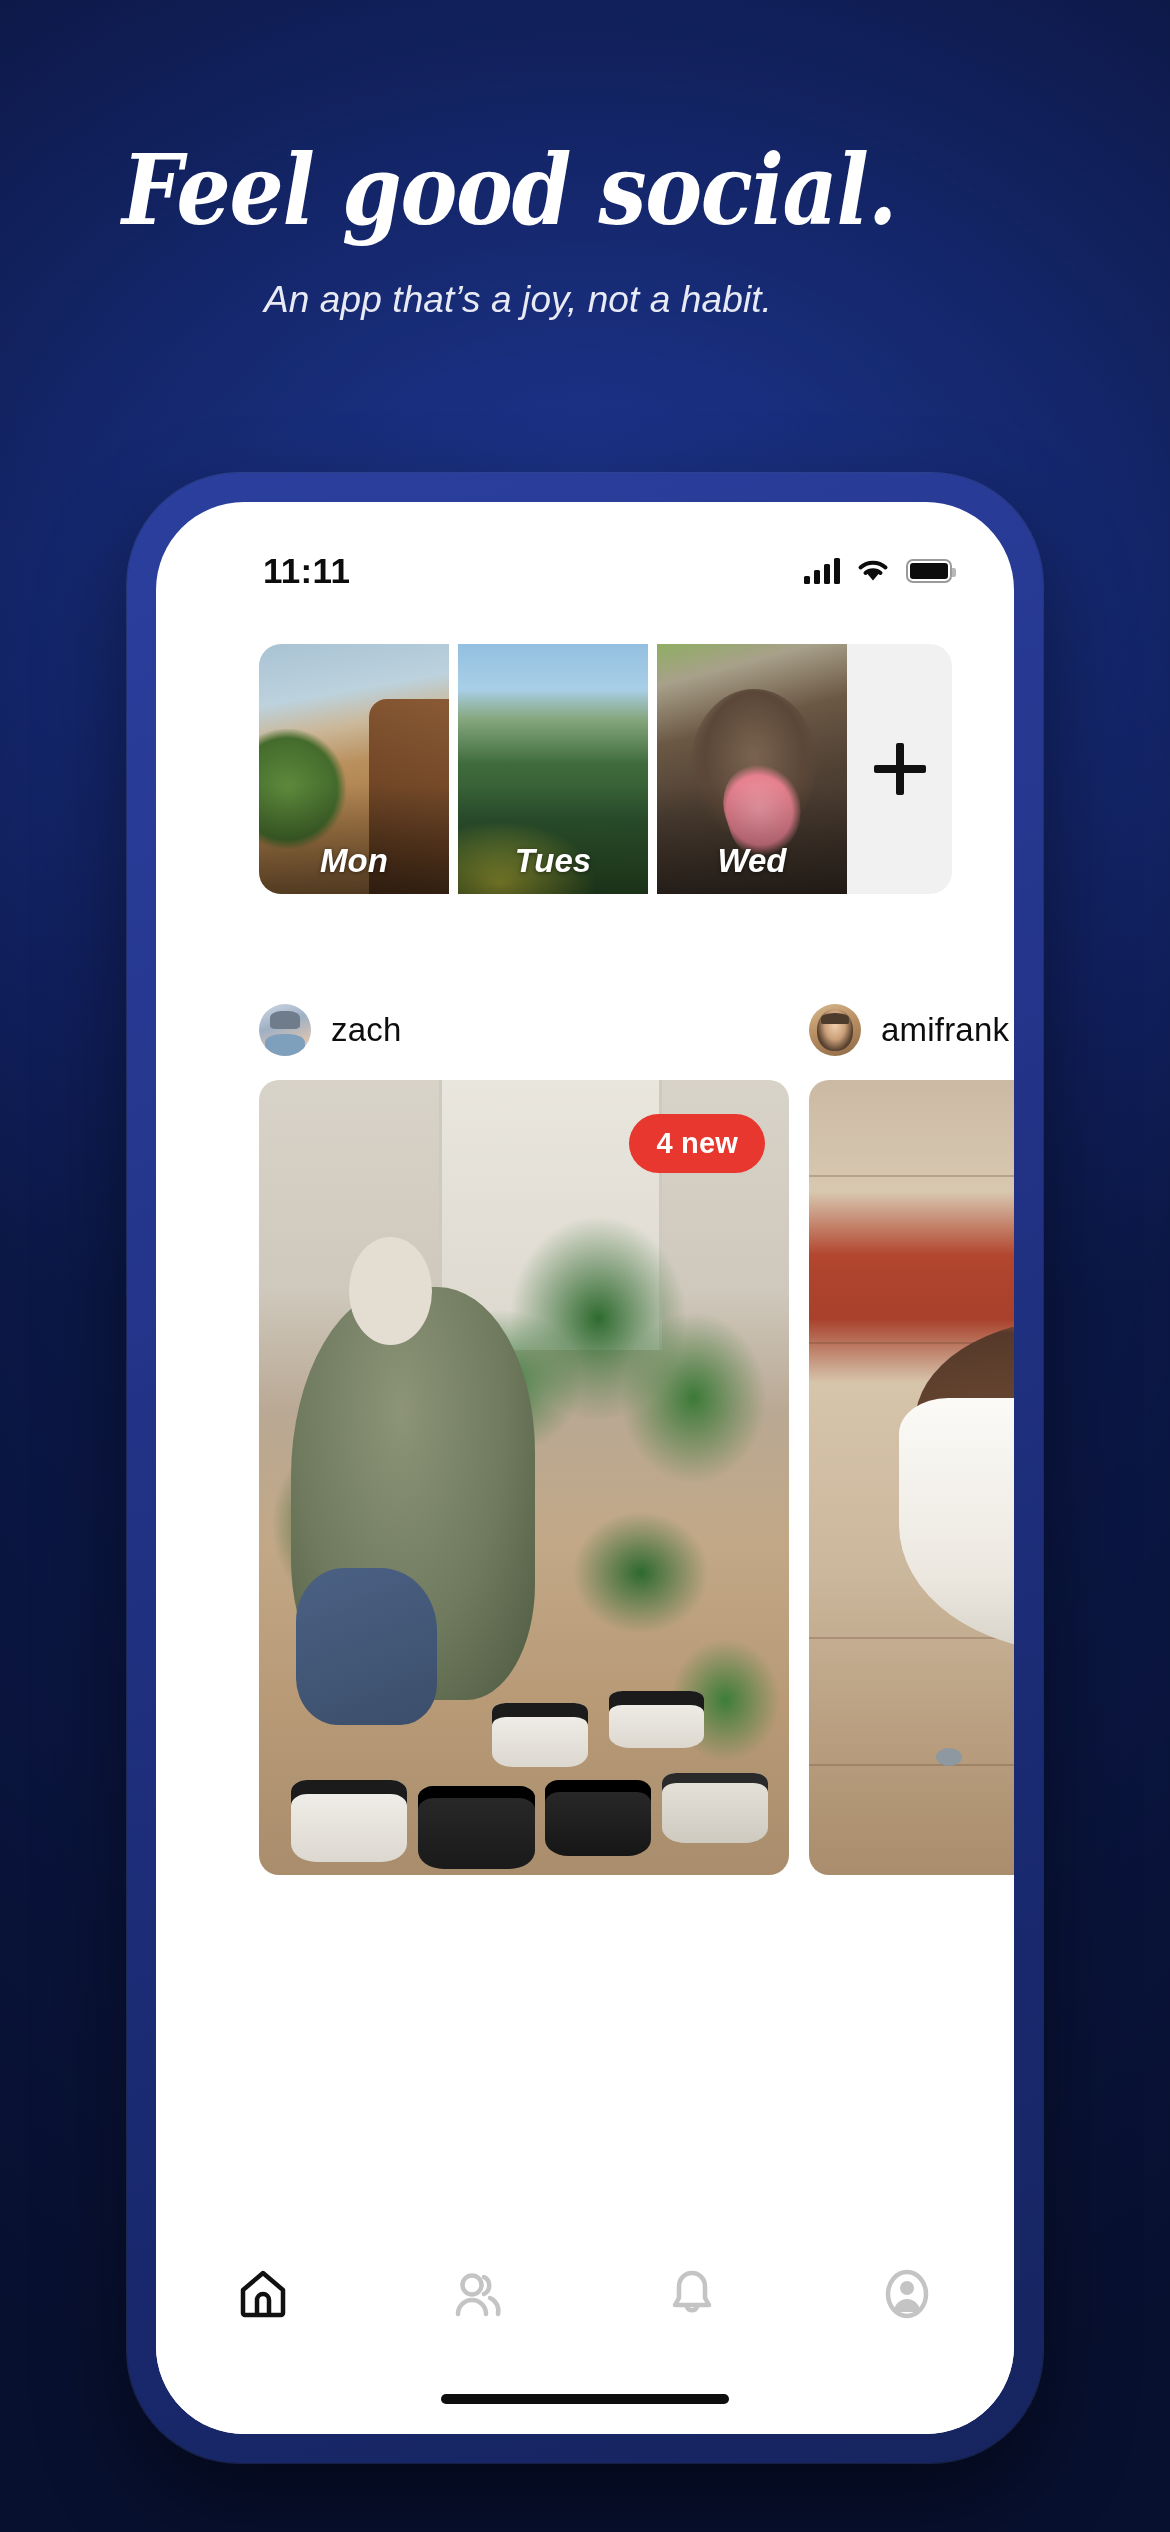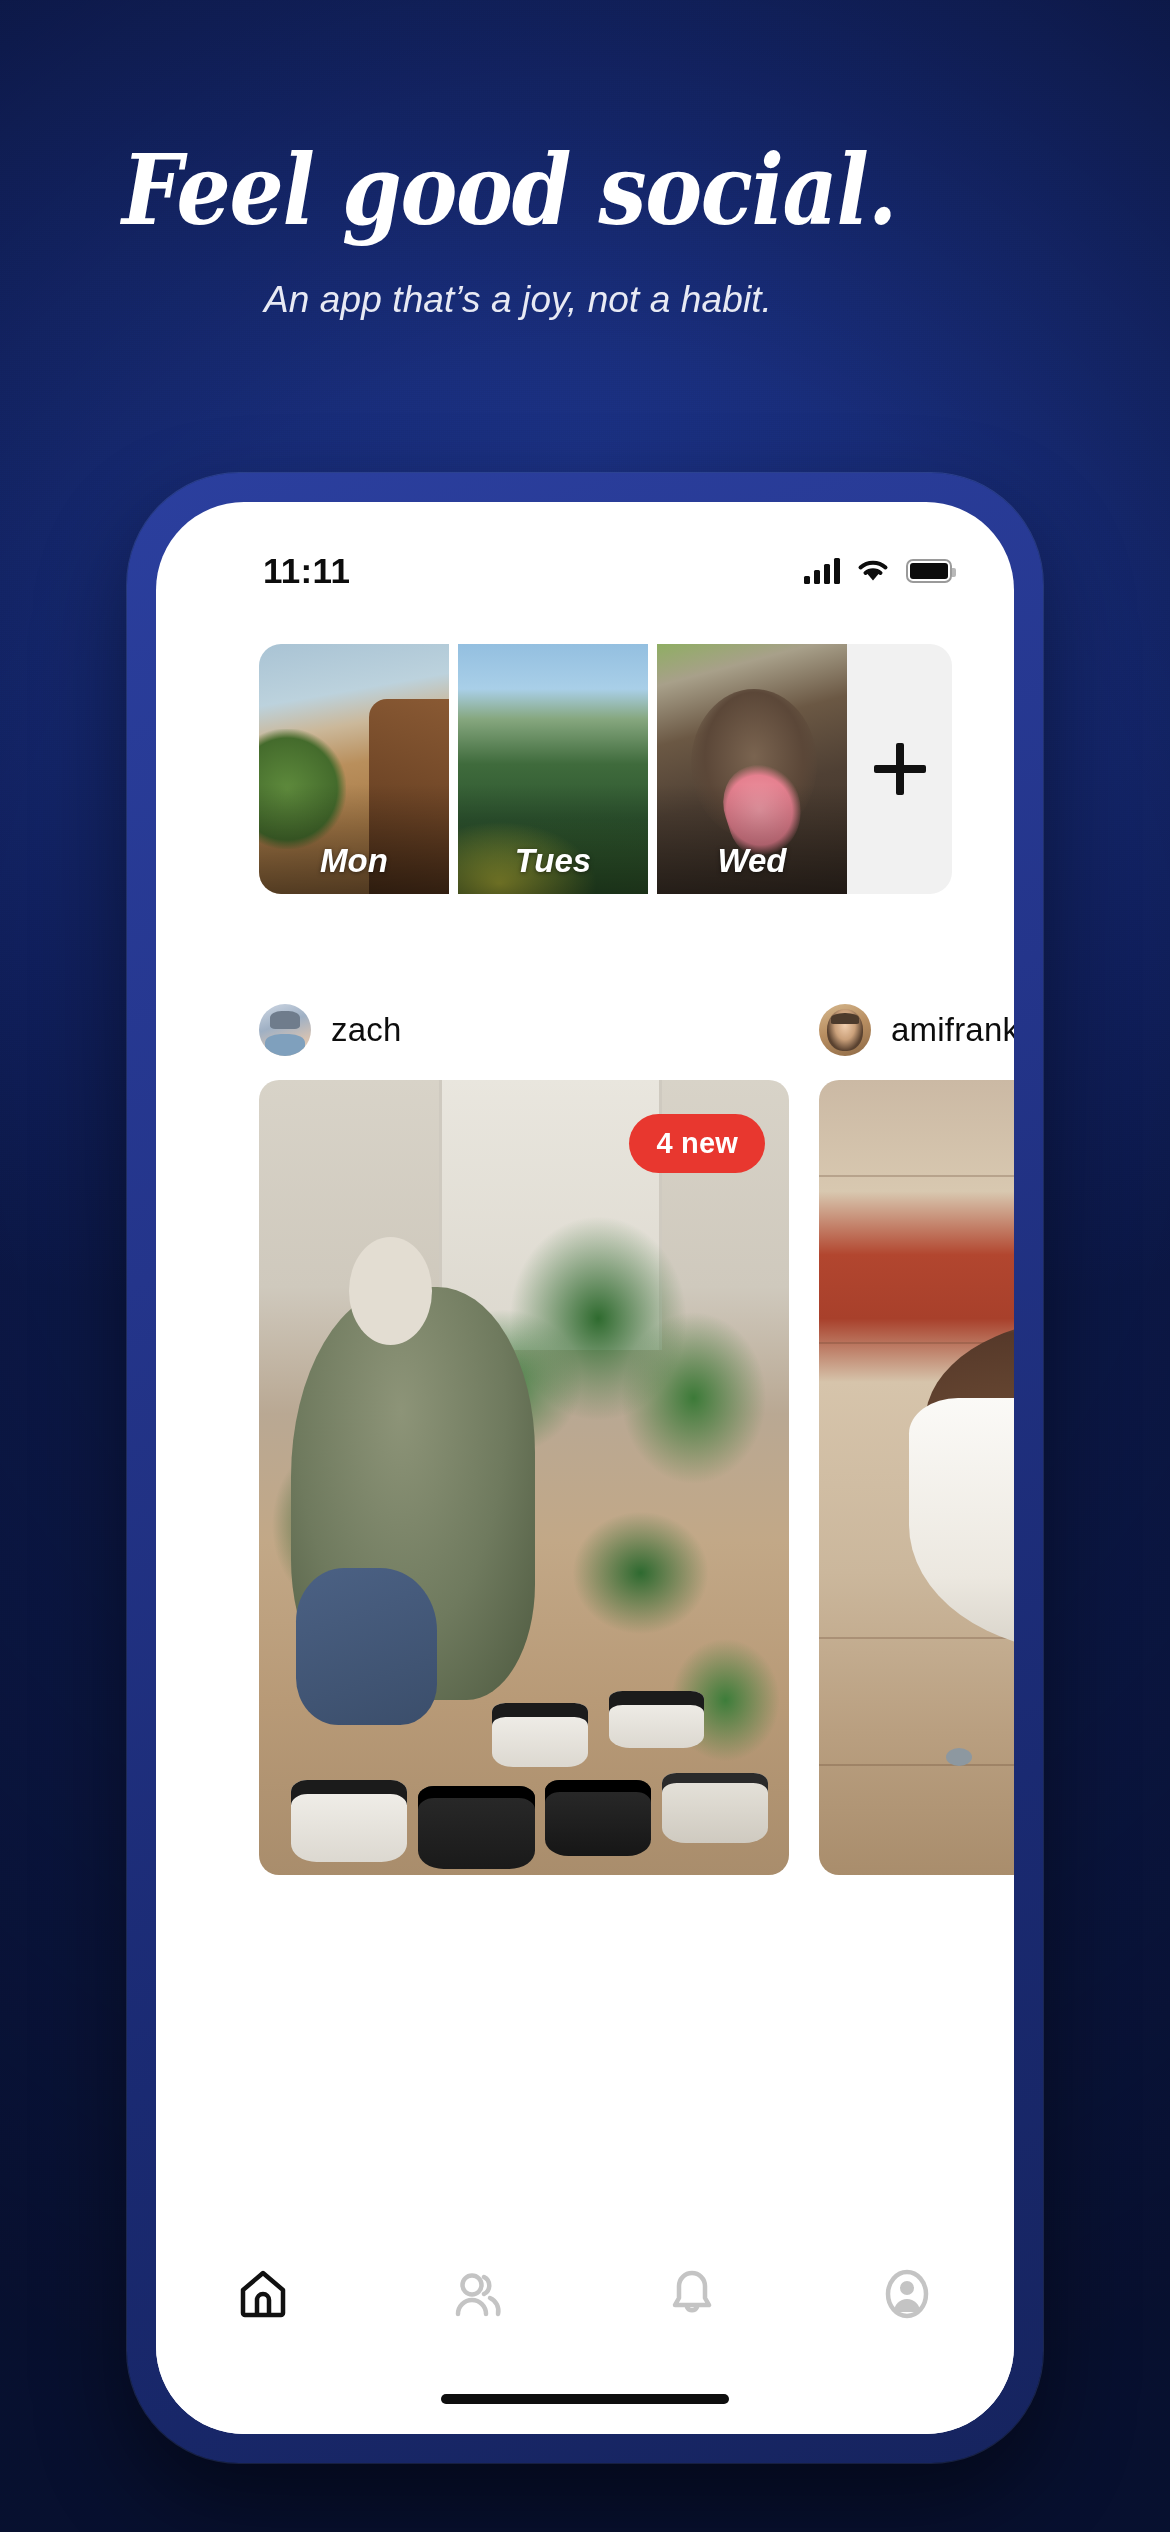--- a/index.html
+++ b/index.html
@@ -206,21 +206,21 @@
     background:radial-gradient(ellipse at 45% 50%, #f09ca8 0%, #e5808f 55%, rgba(229,128,143,0) 72%);
     border-radius:50% 50% 60% 40%;
     transform:rotate(-18deg);
   }
 
   
   .feed {
     margin-top:110px;
     padding-left:62px;
     display:flex;
-    gap:30px;
+    gap:20px;
   }
   .post { flex:0 0 auto; }
   .post-head { display:flex; align-items:center; gap:20px; margin-bottom:24px; }
   .avatar {
     width:52px; height:52px; border-radius:50%;
     overflow:hidden; position:relative; flex:0 0 52px;
   }
   .av-zach { background:linear-gradient(160deg,#cfd8e4 0%, #9fb0c4 40%, #d8c3b2 75%, #e4d6c9 100%); }
   .av-zach::before {
     content:""; position:absolute; left:22%; top:14%; width:56%; height:34%;

